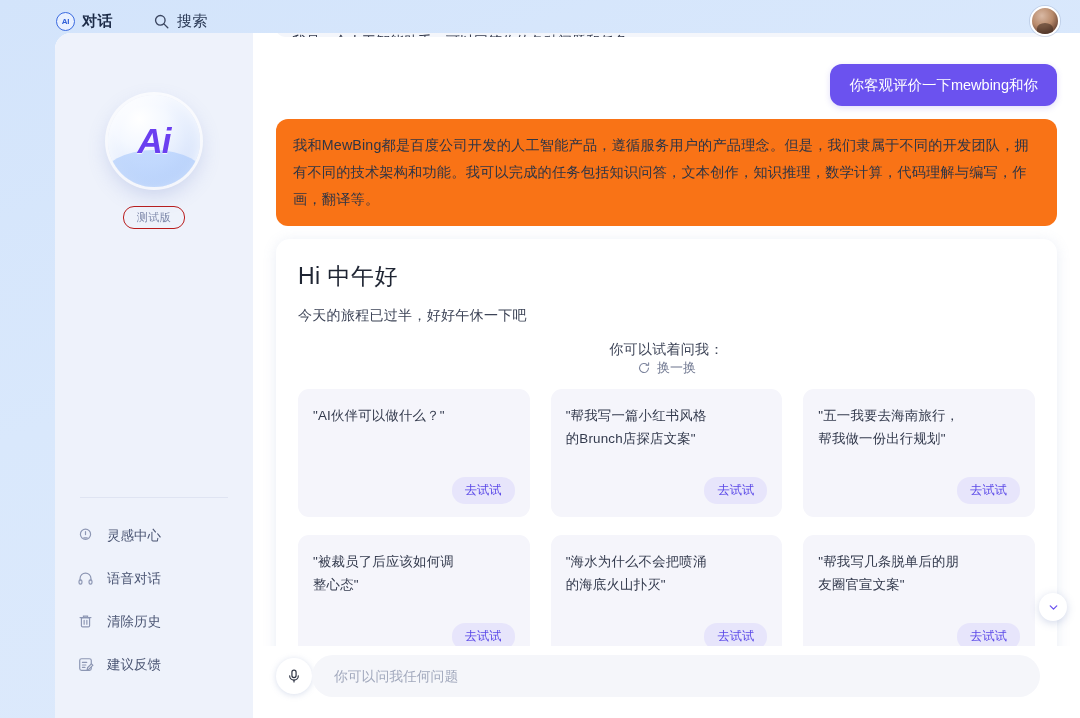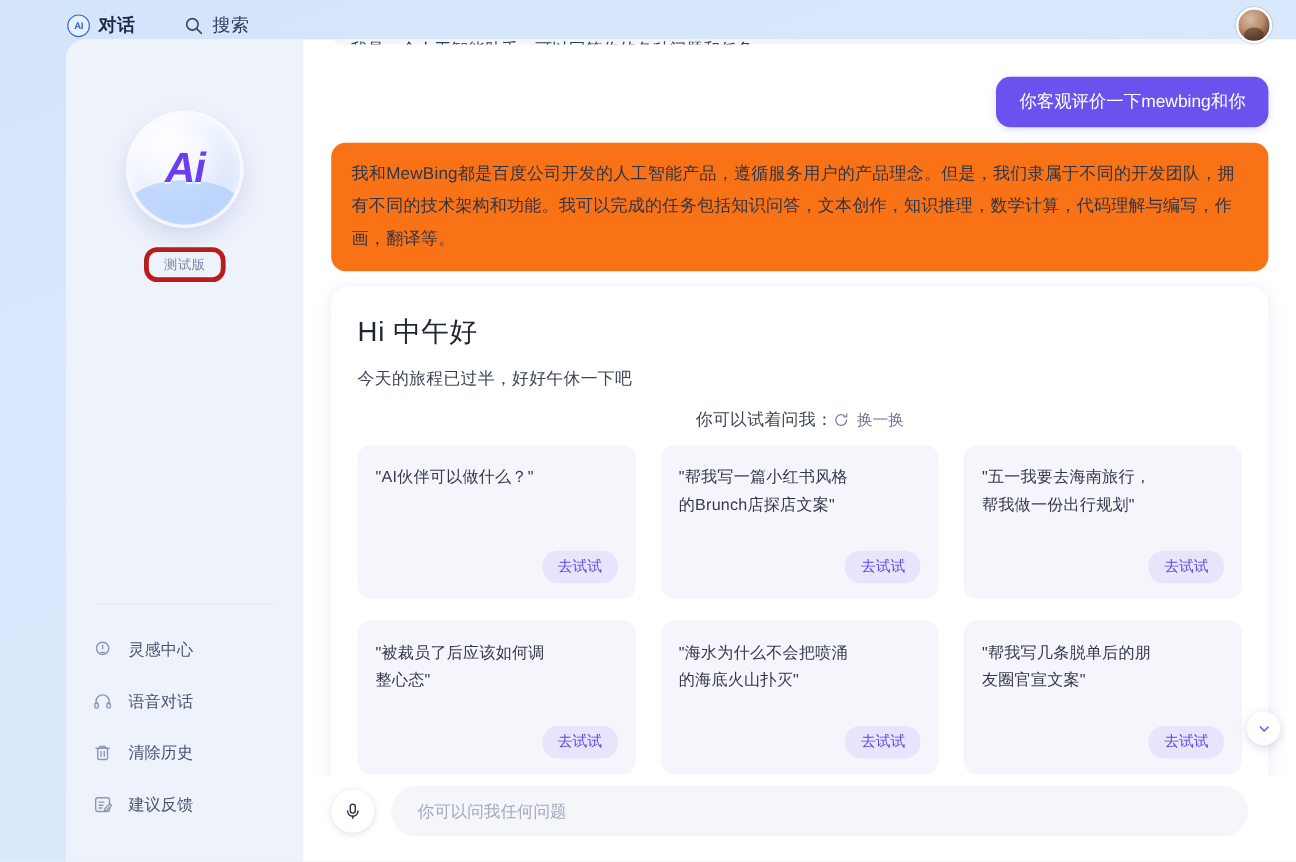--- a/index.html
+++ b/index.html
@@ -102,21 +102,21 @@
   }
   .logo-text {
     position: relative; z-index: 3;
     font-size: 35px; font-weight: 700; font-style: italic;
     color: #6b3ff0; letter-spacing: -1px;
     text-shadow: 0 1px 1px rgba(255,255,255,.8);
   }
   .beta-badge {
     margin-top: 19px;
     padding: 3px 13px;
-    border: 4px solid #b91c1c;
+    border: 1px solid #b91c1c;
     border-radius: 11px;
     font-size: 11px; color: #7b86a8; background: transparent;
     letter-spacing: .5px;
   }
 
   .side-divider {
     width: 148px; height: 1px; background: #dfe4f2;
     margin-top: 268px;
   }
   .side-menu { width: 100%; padding: 0 16px 0 22px; margin-top: 16px; }
@@ -175,21 +175,21 @@
   .greet-card {
     margin-top: 13px;
     background: #ffffff;
     border-radius: 14px;
     box-shadow: 0 2px 14px rgba(120,140,190,.16);
     padding: 22px 22px 24px 22px;
   }
   .greet-title { font-size: 23px; color: #1f2533; font-weight: 400; letter-spacing: .5px; }
   .greet-sub { margin-top: 15px; font-size: 14px; color: #3d4457; letter-spacing:.3px; }
   .greet-try-row {
-    margin-top: 16px; display: flex; align-items: center; justify-content: center;
+    margin-top: 16px; display: flex; align-items: center; justify-content: flex-end; flex-direction: column;
   }
   .greet-try { font-size: 14px; color: #3d4457; letter-spacing:.3px; }
   .refresh-btn {
     display: flex; align-items: center; gap: 6px;
     font-size: 13px; color: #6f7790; cursor: pointer;
   }
   .refresh-ic { width: 14px; height: 14px; display:block; }
 
   .cards-grid {
     margin-top: 12px;
@@ -234,21 +234,21 @@
     display: flex; align-items: center; justify-content: center;
     cursor: pointer; z-index: 20;
   }
   .chev { width: 13px; height: 13px; display:block; }
 
   
   .composer {
     height: 72px; flex: none;
     display: flex; align-items: center;
     padding: 0 40px 12px 23px;
-    gap: 14px; background: #ffffff;
+    background: #ffffff;
   }
   .mic-btn {
     width: 36px; height: 36px; border-radius: 50%;
     background: #ffffff;
     box-shadow: 0 1px 6px rgba(120,140,190,.28);
     display: flex; align-items: center; justify-content: center;
     cursor: pointer; flex: none;
   }
   .mic-ic { width: 16px; height: 16px; display:block; }
   .input-wrap {

